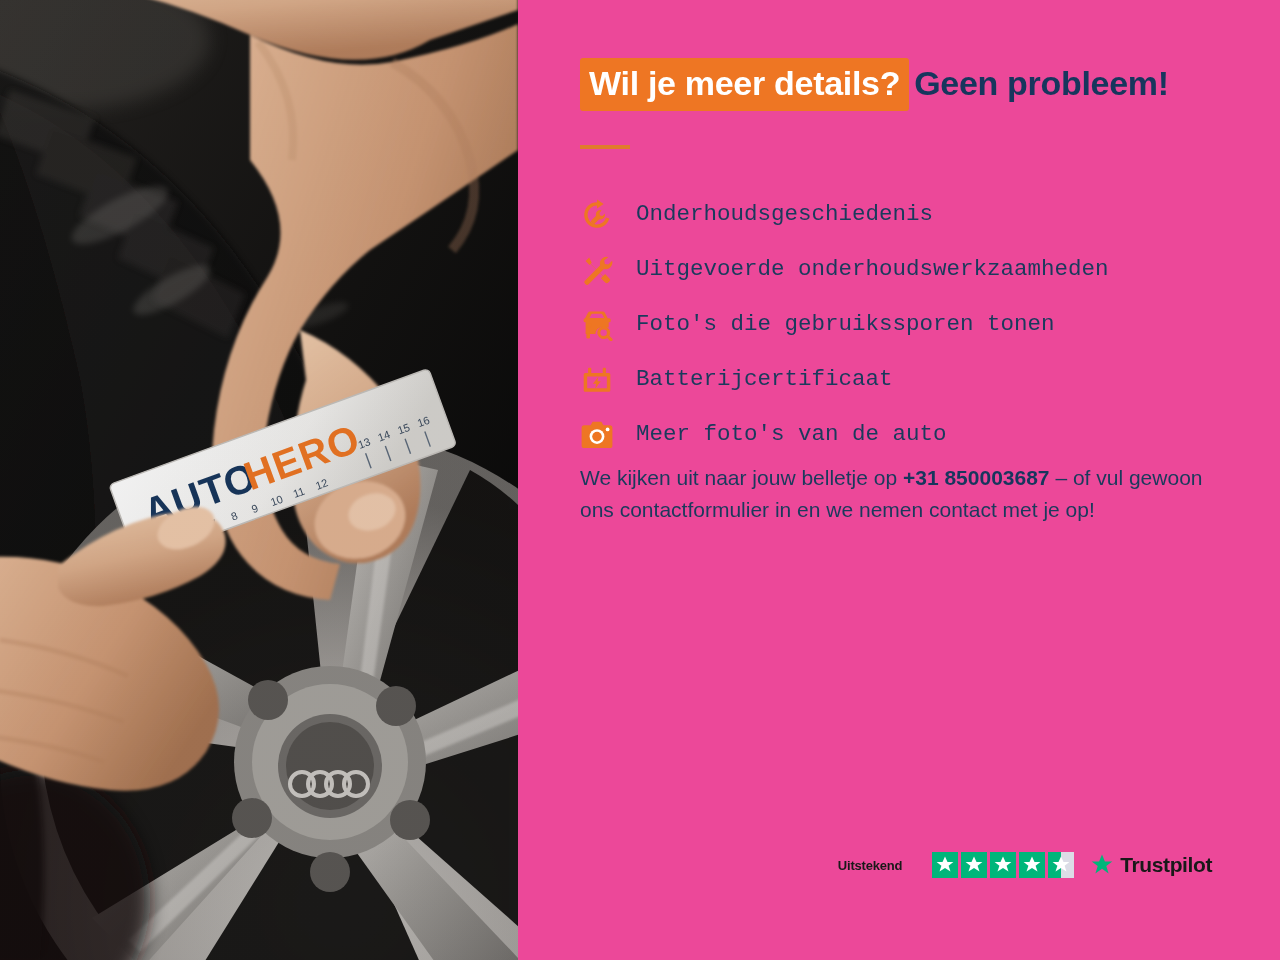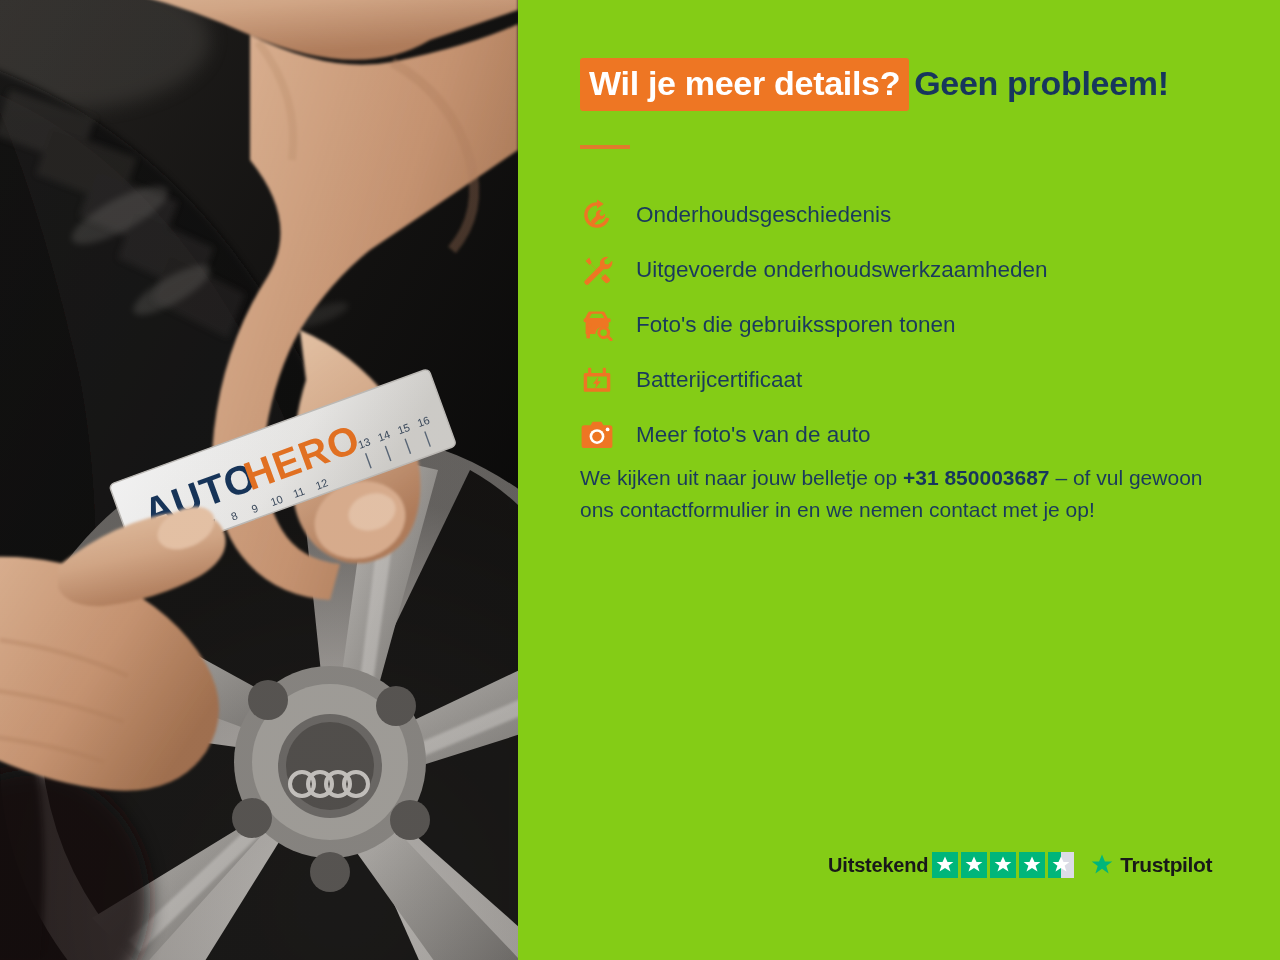--- a/index.html
+++ b/index.html
@@ -31,21 +31,21 @@
     background: #0c0b0a;
   }
 
   .photo-svg { display: block; width: 518px; height: 960px; }
 
   
   .content-panel {
     position: relative;
     flex: 1 1 auto;
     height: 960px;
-    background: #84cc16;
+    background: #ec4899;
     padding: 58px 46px 26px 62px;
     display: flex;
     flex-direction: column;
   }
 
   
   .headline {
     font-size: 34px;
     font-weight: bold;
     line-height: 1.33;
@@ -66,21 +66,21 @@
   
   .divider {
     width: 50px;
     height: 4px;
     background: #E07B2C;
     margin-top: 34px;
     margin-bottom: 34px;
   }
 
   
-  .feature-list { list-style: none; margin-top: 4px; }
+  .feature-list { list-style: none; margin-top: 4px; font-family: Liberation Mono, monospace; }
   .feature-item {
     display: flex;
     align-items: center;
     height: 55px;
   }
   .feature-icon {
     flex: 0 0 34px;
     width: 34px;
     height: 34px;
     margin-right: 22px;
@@ -110,25 +110,25 @@
   
   .trustpilot {
     margin-top: auto;
     display: flex;
     align-items: center;
     justify-content: flex-end;
     padding-right: 22px;
     padding-bottom: 56px;
   }
   .tp-rating-word {
-    font-size: 20px;
+    font-size: 13px;
     font-weight: bold;
     color: #191919;
     letter-spacing: -0.2px;
-    margin-right: 4px;
+    margin-right: 30px;
   }
   .tp-stars { display: flex; gap: 3px; margin-right: 16px; }
   .tp-star-tile {
     position: relative;
     width: 26px;
     height: 26px;
     background: #00B67A;
     overflow: hidden;
   }
   .tp-star-tile.half { background: #DCDCE6; }

